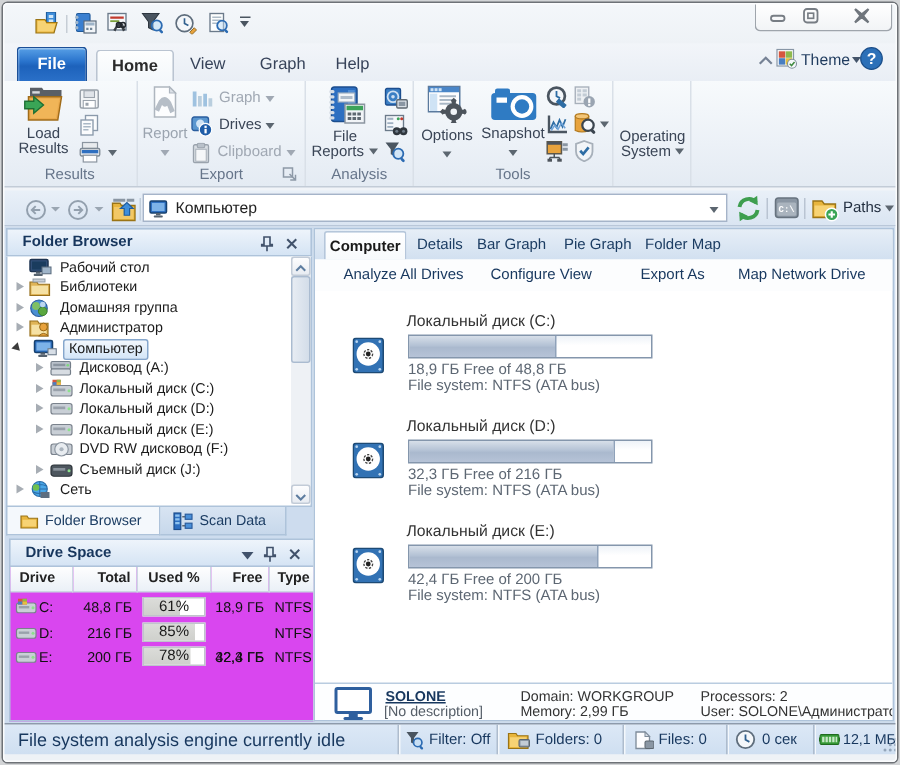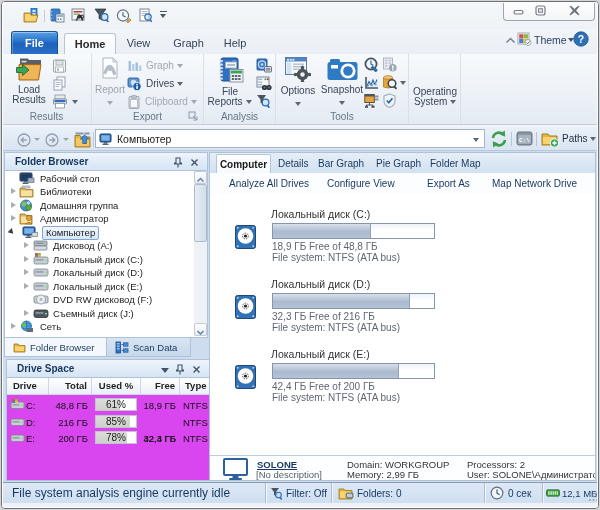--- a/index.html
+++ b/index.html
@@ -780,20 +780,28 @@
       </div>
     <div class="seg" style="left:329px;width:84px;padding-left:6px">
       <svg width="16" height="13" viewBox="0 0 16 13">
           <path d="M1 2 L6 2 L7 3.5 L14 3.5 L14 12 L1 12 Z" fill="#e8b53c" stroke="#9a7416" stroke-width="0.8"></path>
           <path d="M2 4.5 L13 4.5 L13 11 L2 11 Z" fill="#f7d374"></path>
           <rect x="8" y="6" width="7" height="5" rx="1" fill="#8a96a3" stroke="#5d6770" stroke-width="0.7"></rect>
           <rect x="9" y="7" width="5" height="3" fill="#c3ccd5"></rect>
         </svg>
       <span style="margin-left:3px">Folders: 0</span>
       </div>
+    <div class="seg" style="left:413px;width:69px;padding-left:6px">
+      <svg width="14" height="13" viewBox="0 0 14 13">
+          <path d="M2 1 L8 1 L11 4 L11 12 L2 12 Z" fill="#fdfdfe" stroke="#7f8c9a" stroke-width="0.9"></path>
+          <path d="M8 1 L8 4 L11 4 Z" fill="#d7dee6" stroke="#7f8c9a" stroke-width="0.7"></path>
+          <rect x="8" y="7" width="6" height="5" rx="1" fill="#8a96a3" stroke="#5d6770" stroke-width="0.7"></rect>
+        </svg>
+      <span style="margin-left:3px">Files: 0</span>
+      </div>
     <div class="seg" style="left:482px;width:61px;padding-left:5px">
       <svg width="14" height="14" viewBox="0 0 14 14">
           <circle cx="7" cy="7" r="5.8" fill="#f4f7fa" stroke="#5f6e7d" stroke-width="1.2"></circle>
           <path d="M7 3.6 L7 7.2 L9.6 8.6" stroke="#30608f" stroke-width="1.2" fill="none"></path>
         </svg>
       <span style="margin-left:4px">0 сек</span>
       </div>
     <div class="seg" style="left:540px;width:58px;padding-left:3px;border-right:none;font-size:9.5px">
       <svg width="14" height="10" viewBox="0 0 20 11" preserveAspectRatio="none">
           <rect x="1" y="2" width="18" height="7" rx="1" fill="#3da03d" stroke="#1f6b1f" stroke-width="0.9"></rect>

